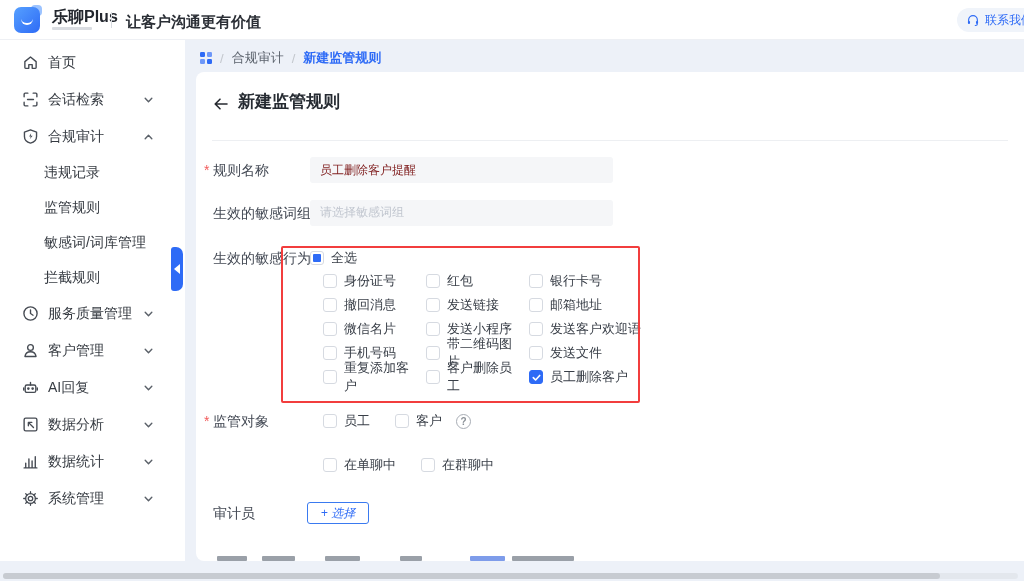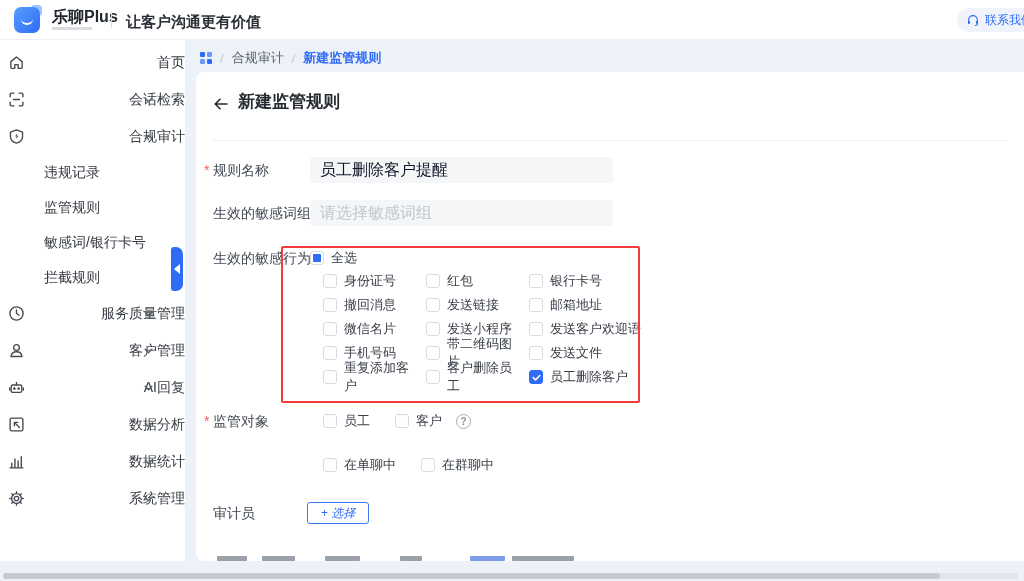--- a/index.html
+++ b/index.html
@@ -21,22 +21,22 @@
   .hdr-div { position:absolute; left:111px; top:12px; width:1px; height:16px; background:#d8dbe0; }
   .slogan { position:absolute; left:126px; top:13px; font-size:15px; font-weight:bold; color:#2b2f36; }
   .contact { position:absolute; left:957px; top:8px; width:80px; height:24px; border-radius:12px;
              background:#f0f4fa; display:flex; align-items:center; gap:5px; padding-left:9px;
              color:#2e6bf6; font-size:12px; cursor:pointer; }
   .contact svg { width:14px; height:14px; flex:0 0 auto; }
 
   
   .sidebar { position:absolute; left:0; top:40px; width:185px; height:521px; background:#fff; z-index:4; }
   .side-nav { padding-top:4px; }
-  .side-item { position:relative; height:37px; display:flex; align-items:center; padding-left:8px;
-               font-size:14px; color:#363b42; cursor:pointer;justify-content:space-between; }
+  .side-item { position:relative; height:37px; display:flex; align-items:center; padding-left:22px;
+               font-size:14px; color:#363b42; cursor:pointer; }
   .side-item .ic { width:17px; height:17px; margin-right:9px; color:#464b53; display:inline-flex; }
   .side-item .ic svg { width:17px; height:17px; }
   .chev { position:absolute; right:31px; top:50%; transform:translateY(-50%); width:11px; height:11px;
           color:#5b6169; display:flex; }
   .chev svg { width:11px; height:11px; }
   .chev.up { transform:translateY(-50%) rotate(180deg); }
   .side-sub { height:35px; line-height:35px; padding-left:44px; font-size:14px; color:#363b42; cursor:pointer; }
   .collapse-handle { position:absolute; left:171px; top:247px; width:12px; height:44px; background:#2e6bf6;
           border-radius:3px 7px 7px 3px; cursor:pointer; z-index:5; }
   .collapse-handle::after { content:""; position:absolute; left:3px; top:17px; border:5px solid transparent;
@@ -52,22 +52,22 @@
   
   .card { position:absolute; left:196px; top:72px; width:828px; height:489px; background:#fff;
           border-radius:8px 0 0 8px; overflow:hidden; z-index:2; }
   .back-btn { position:absolute; left:16px; top:23px; width:18px; height:18px; cursor:pointer; display:flex; }
   .pg-title { position:absolute; left:42px; top:18px; font-size:17px; font-weight:bold; color:#262b32; }
   .title-div { position:absolute; left:16px; right:16px; top:68px; height:1px; background:#edeff2; }
 
   .flabel { position:absolute; left:8px; width:110px; height:26px; line-height:26px; font-size:14px; color:#434954; }
   .req { display:inline-block; width:9px; color:#f25a5a; font-size:14px; }
   .finput { position:absolute; left:114px; width:303px; height:26px; background:#f5f6f8; border:none;
-            border-radius:3px; padding:0 10px; font-size:16px; color:#0f172a;
-            font-family:Liberation Serif, serif; }
+            border-radius:3px; padding:0 10px; font-size:12px; color:#7f1d1d;
+            font-family:Liberation Mono, monospace; }
   .finput::placeholder { color:#c1c6cf; }
 
   .cb { width:14px; height:14px; border:1px solid #d6dae1; border-radius:3px; background:#fff;
         display:inline-flex; align-items:center; justify-content:center; flex:0 0 auto; position:relative; }
   .cb.checked { background:#2e6bf6; border-color:#2e6bf6; }
   .cb.checked svg { width:11px; height:11px; }
   .cb.indeterminate::after { content:""; width:8px; height:8px; background:#2e6bf6; border-radius:1px; }
   .cb-lab { font-size:13px; color:#383e47; margin-left:7px; }
 
   .sa-row { position:absolute; left:114px; top:175px; height:22px; display:flex; align-items:center; cursor:pointer; }
@@ -152,21 +152,21 @@
           </span>
           <span>合规审计</span>
           <span class="chev up">
             <svg viewBox="0 0 10 10" fill="none" stroke="currentColor" stroke-width="1.3" stroke-linecap="round" stroke-linejoin="round">
               <path d="M2 3.5 5 6.5 8 3.5"></path>
             </svg>
           </span>
         </div>
         <div class="side-sub">违规记录</div>
         <div class="side-sub">监管规则</div>
-        <div class="side-sub">敏感词/银行卡号</div>
+        <div class="side-sub">敏感词/词库管理</div>
         <div class="side-sub">拦截规则</div>
         <div class="side-item">
           <span class="ic">
             <svg viewBox="0 0 16 16" fill="none" stroke="currentColor" stroke-width="1.3" stroke-linecap="round">
               <circle cx="8" cy="8" r="6.2"></circle>
               <path d="M8 4.6V8l2.4 1.6"></path>
             </svg>
           </span>
           <span>服务质量管理</span>
           <span class="chev">

